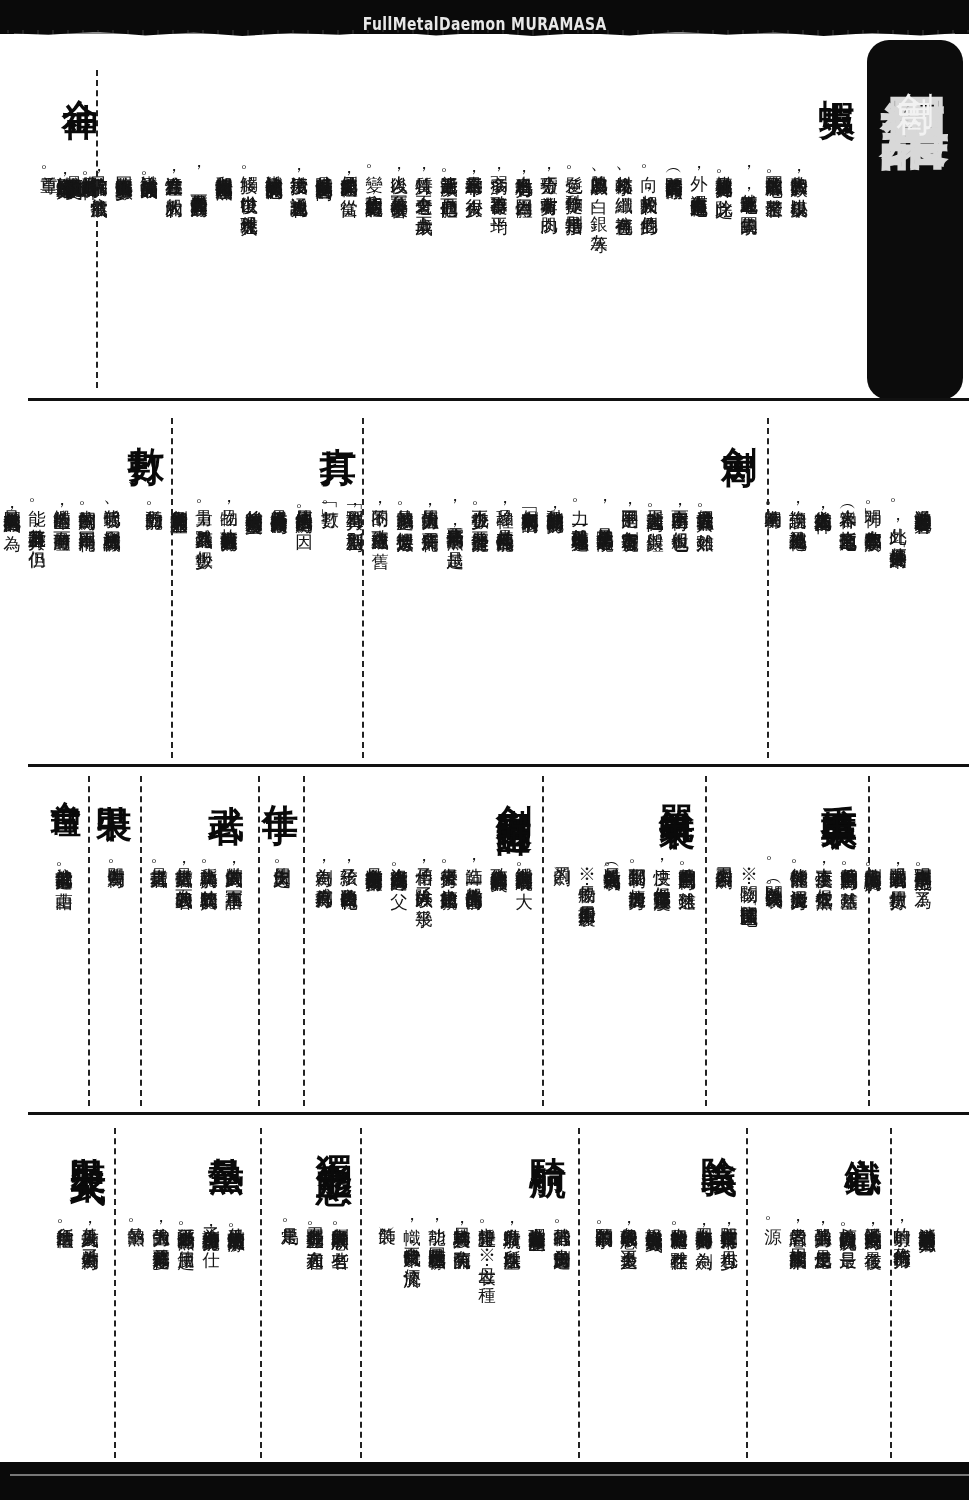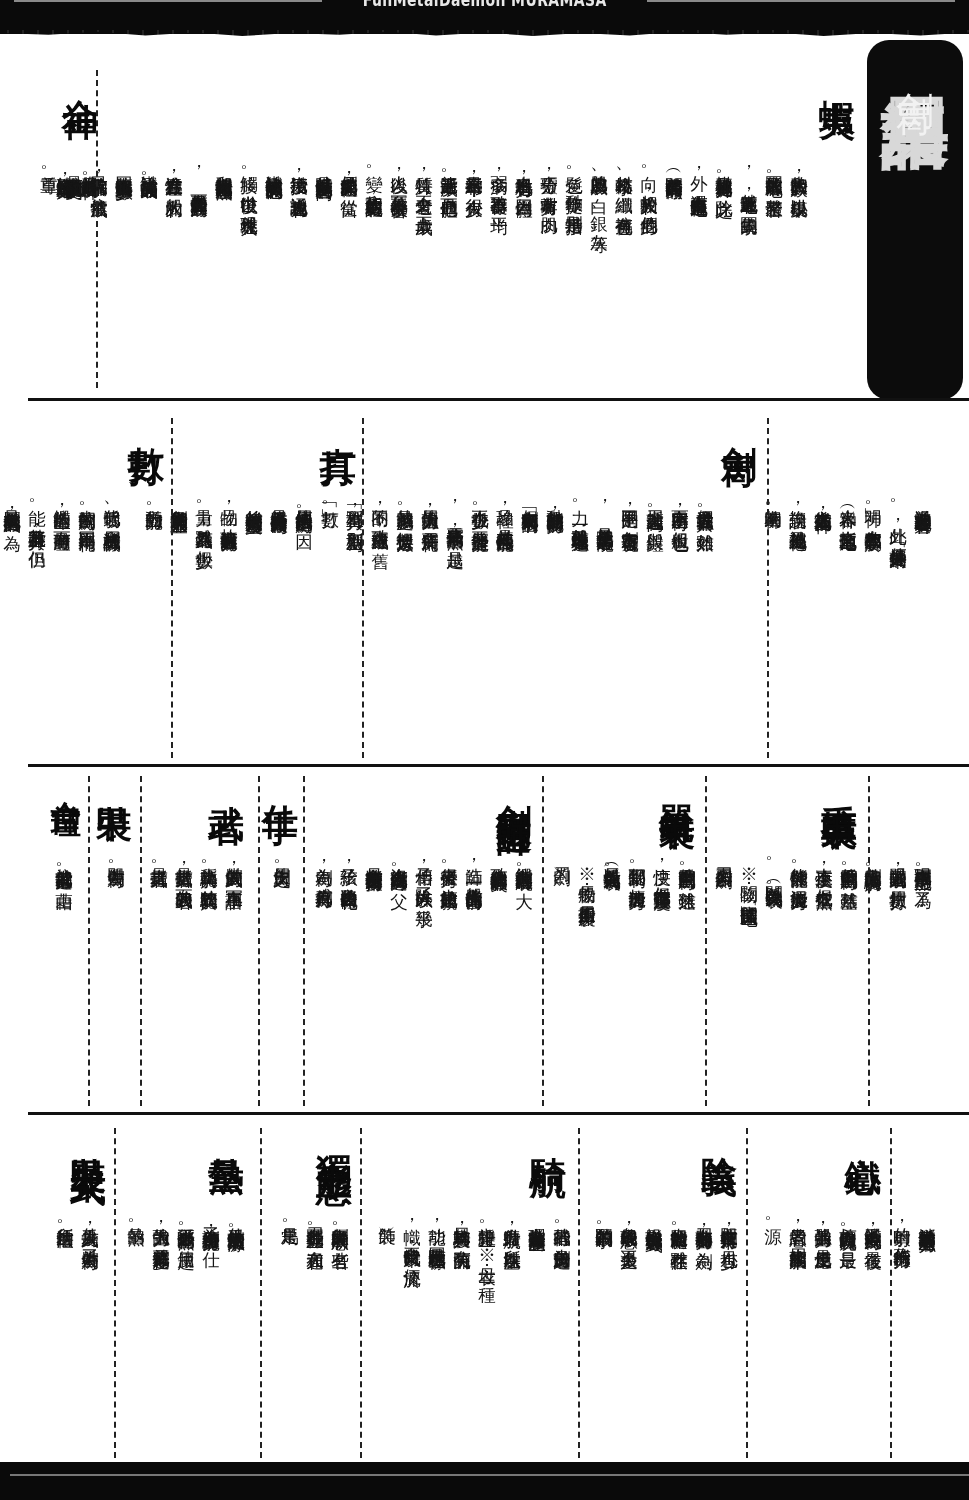--- a/index.html
+++ b/index.html
@@ -4,21 +4,21 @@
 <style>
   html, body { margin: 0; padding: 0; background: #ffffff; }
   body {
     width: 969px; height: 1500px; position: relative; overflow: hidden;
     font-family: "DejaVu Serif", "Liberation Serif", serif;
     color: #111;
   }
   .topbar {
     position: absolute; left: 0; top: 0; width: 969px; height: 34px;
     background: #0a0a0a;
-    display: flex; align-items: flex-start; justify-content: center;
+    display: flex; align-items: flex-end; justify-content: center;
   }
   .topbar::before, .topbar::after {
     content: ""; flex: 1; height: 2px; background: #8a8a8a; margin: 0 14px;
   }
   .topbar .title {
     font-family: "DejaVu Sans", "Liberation Sans", sans-serif;
     font-weight: bold; color: #e8e8e8; font-size: 17px; letter-spacing: 0.5px;
     transform: scaleX(0.82); white-space: nowrap; margin-top: -10px;
   }
   .topbar-edge {

